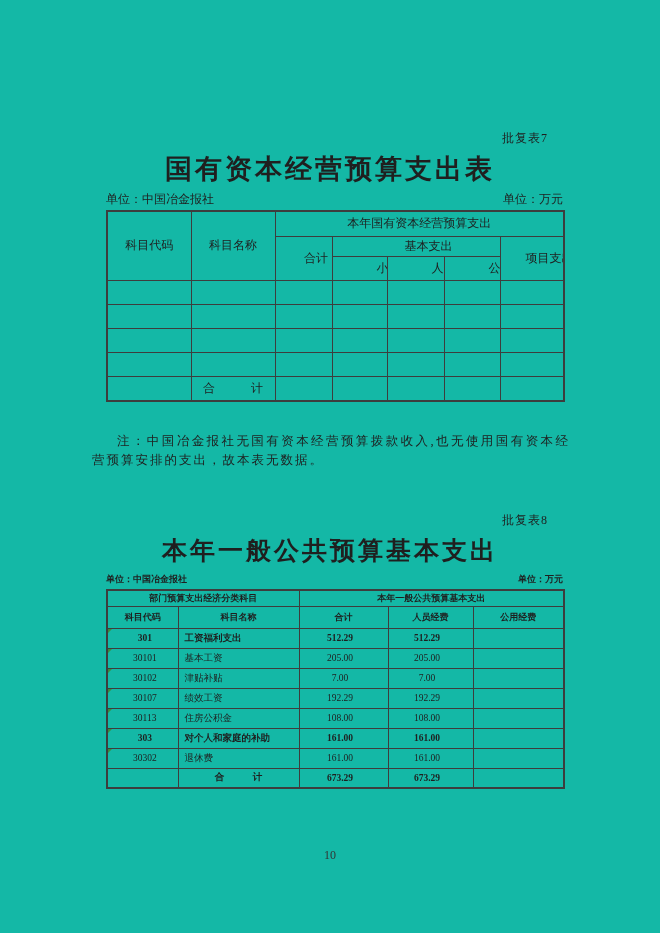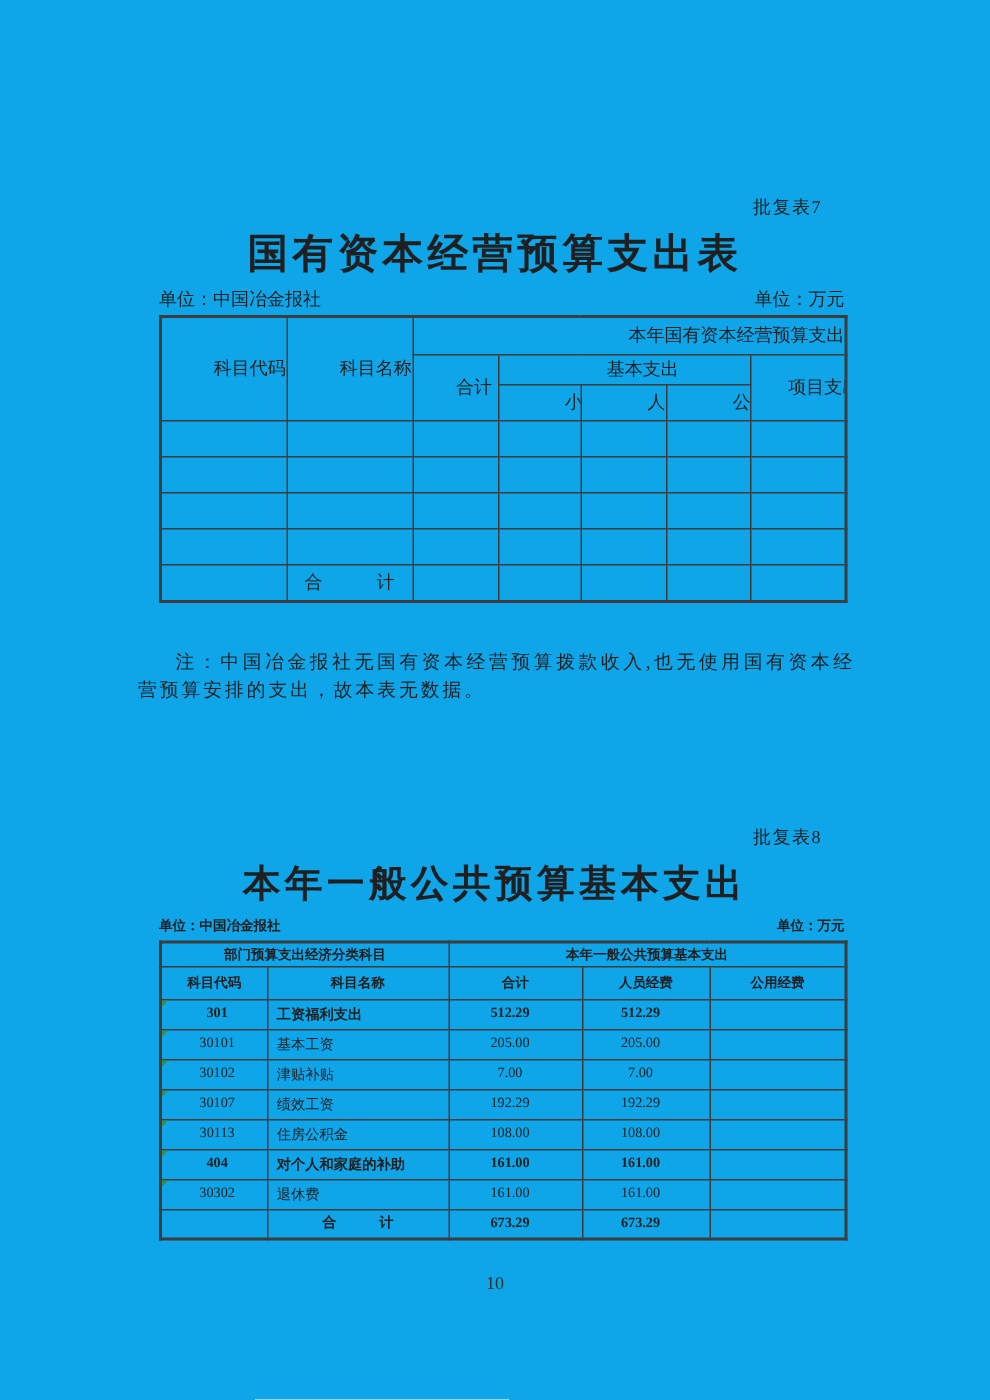--- a/index.html
+++ b/index.html
@@ -2,21 +2,21 @@
 <html><head>
 <meta charset="utf-8">
 <style>
   * { margin: 0; padding: 0; box-sizing: border-box; }
   html, body { background: #ffffff; }
   .page {
     position: relative;
     width: 660px;
     height: 933px;
     margin: 0 auto;
-    background: #0ea5e9;
+    background: #14b8a6;
     font-family: "Liberation Serif", "DejaVu Serif", serif;
     color: #1f1f1f;
     overflow: hidden;
   }
   .content { padding-top: 130px; }
 
   .table-label {
     width: 548px;          
     text-align: right;
     font-size: 12px;
@@ -57,39 +57,39 @@
   table.grid td {
     border: 1px solid #3d3d3d;
     text-align: center;
     vertical-align: middle;
     overflow: hidden;
     white-space: nowrap;
   }
 
   
   table.t7 { font-size: 12px; }
-  table.t7 tr.hA td { height: 25px; text-align: right; }
+  table.t7 tr.hA td { height: 25px; }
   table.t7 tr.hB td { height: 20px; padding-left: 25px; }
   table.t7 tr.hC td { height: 24px; padding-left: 44px; }
   table.t7 tr.body td { height: 24px; }
   table.t7 tr.total td { height: 25px; }
 
   
   .note {
     width: 478px;
     margin: 30px 0 0 92px;
     font-size: 12.5px;
     line-height: 19px;
     letter-spacing: 2px;
     text-indent: 2em;
     text-align: justify;
   }
 
   
-  .sec2-label { margin-top: 80px; }
+  .sec2-label { margin-top: 42px; }
 
   
   table.t8 { font-size: 9.5px; }
   table.t8 tr.hA td {
     height: 16px;
     font-weight: bold;
     font-size: 9px;
     font-family: "Liberation Sans", "DejaVu Sans", sans-serif;
   }
   table.t8 tr.hB td {
@@ -270,21 +270,21 @@
         <td class="num"></td>
       </tr>
       <tr class="data">
         <td class="code"><i class="tri"></i><span>30113</span></td>
         <td class="name">住房公积金</td>
         <td class="num">108.00</td>
         <td class="num">108.00</td>
         <td class="num"></td>
       </tr>
       <tr class="data b">
-        <td class="code"><i class="tri"></i><span>404</span></td>
+        <td class="code"><i class="tri"></i><span>303</span></td>
         <td class="name">对个人和家庭的补助</td>
         <td class="num">161.00</td>
         <td class="num">161.00</td>
         <td class="num"></td>
       </tr>
       <tr class="data">
         <td class="code"><i class="tri"></i><span>30302</span></td>
         <td class="name">退休费</td>
         <td class="num">161.00</td>
         <td class="num">161.00</td>

